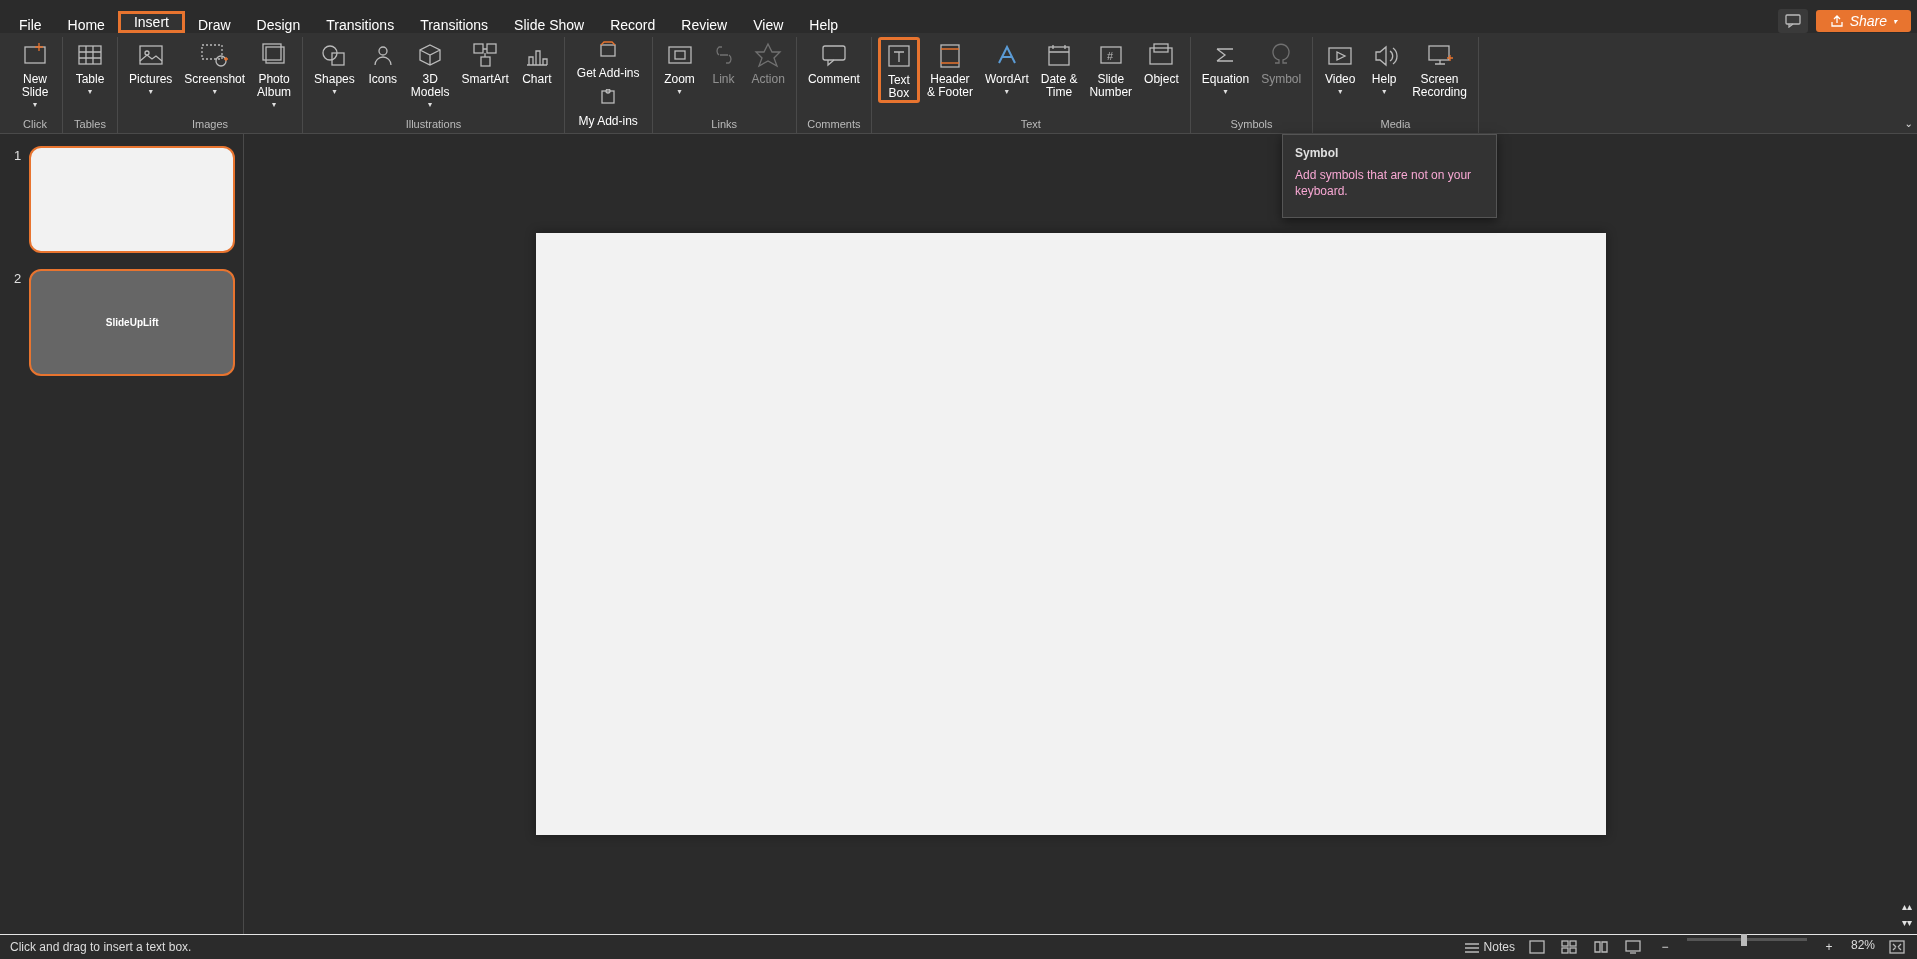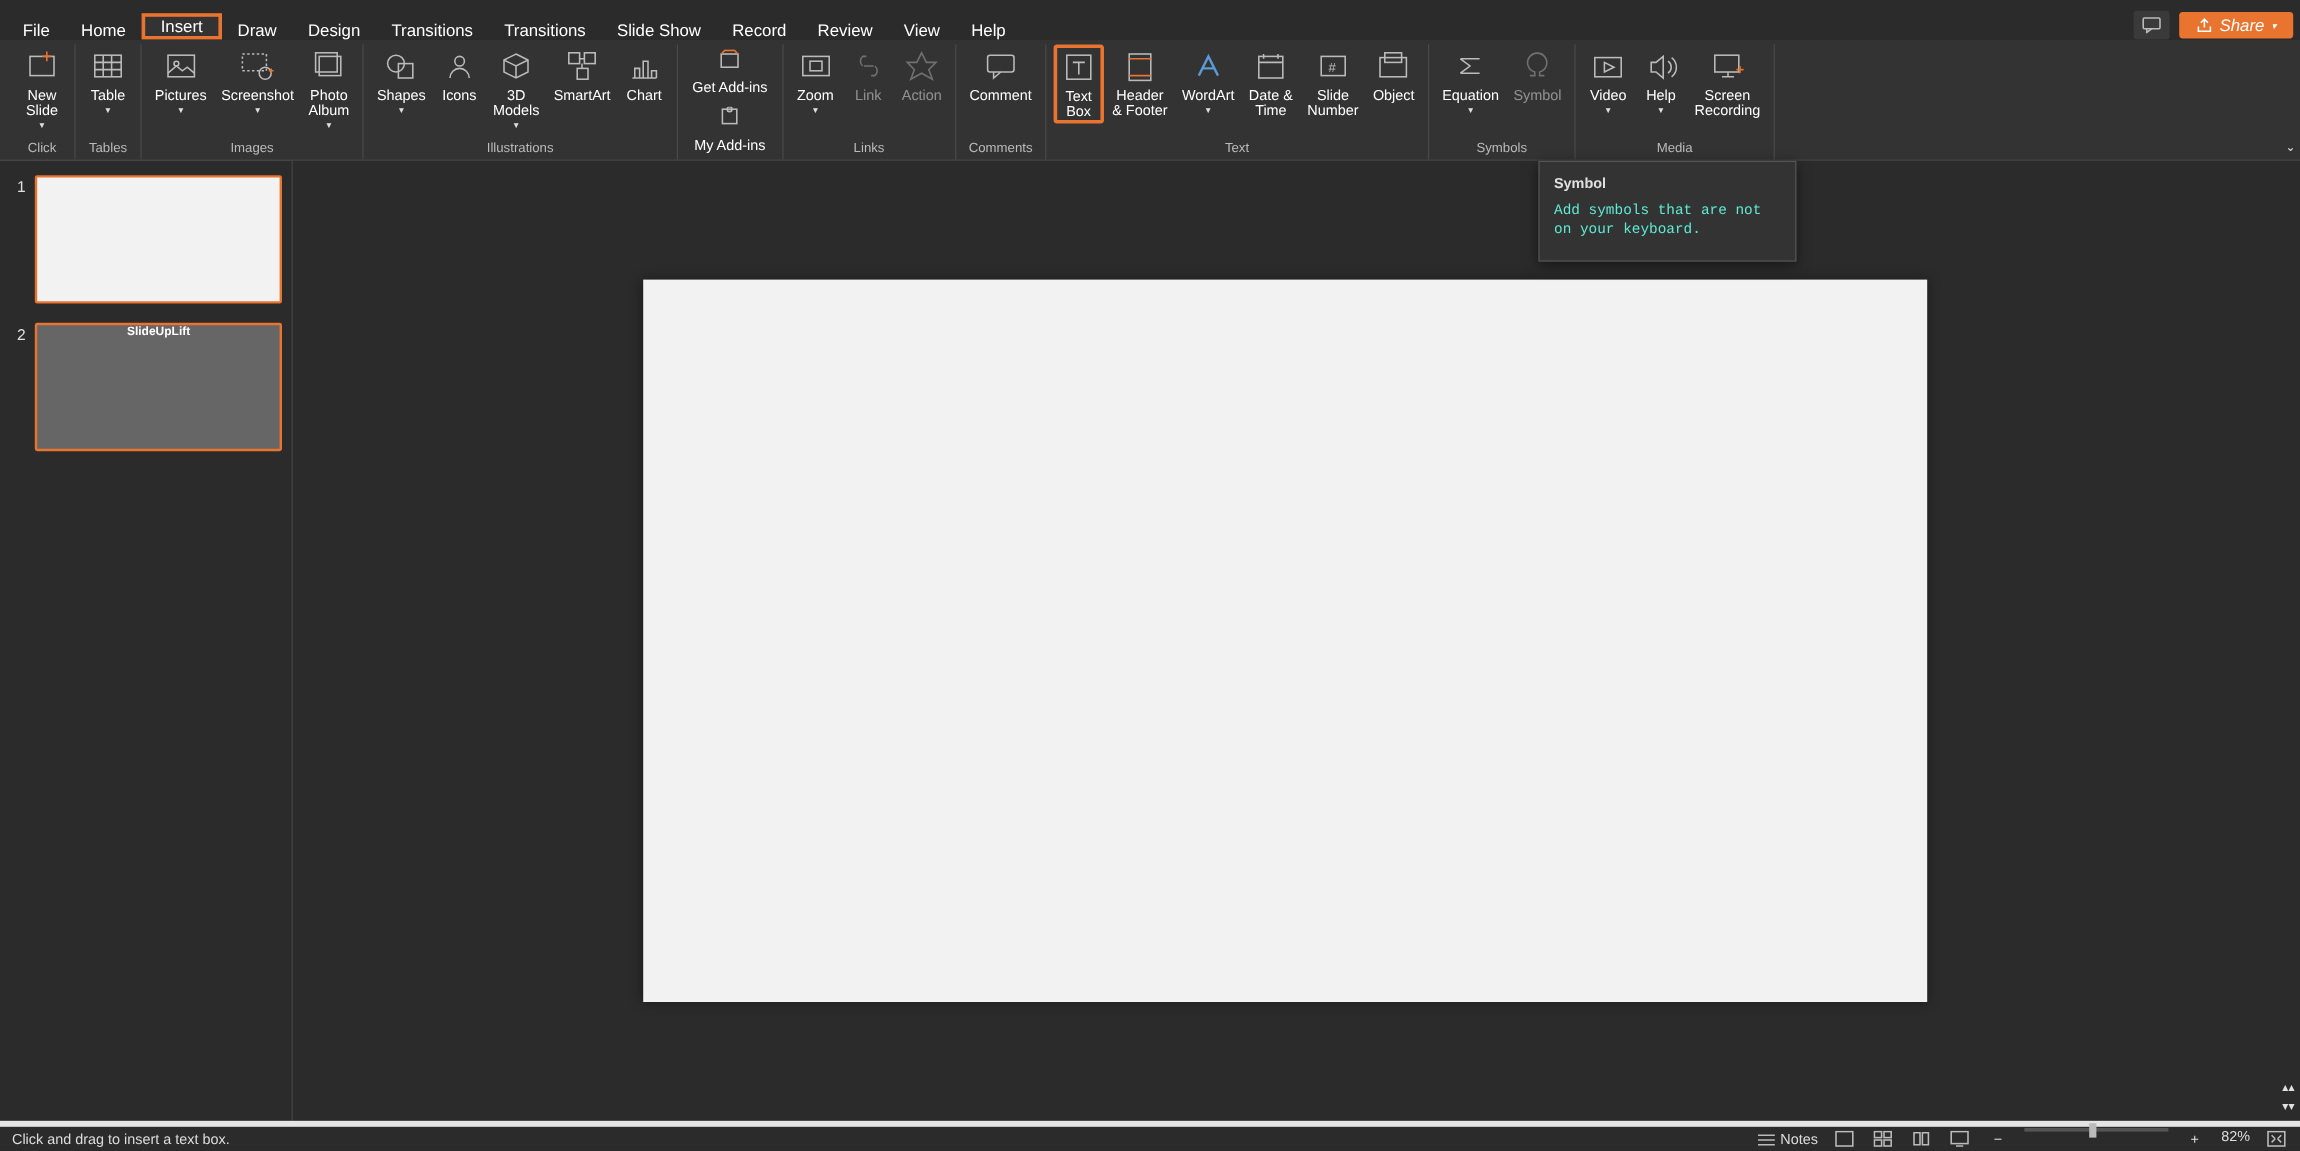--- a/index.html
+++ b/index.html
@@ -28,37 +28,37 @@
     .rbtn.small-row { flex-direction:column; min-width:auto; padding:3px 6px; gap:9px; align-items:center; }
     .rbtn.small-row .ico { width:18px; height:18px; margin-bottom:0; }
     .addins-col { display:flex; flex-direction:column; gap:2px; justify-content:center; }
     .collapse-caret { position:absolute; right:4px; bottom:4px; font-size:10px; cursor:pointer; }
 
     
     .content { display: flex; height: calc(100% - 33px - 101px - 25px); background: #2b2b2b; }
     .slide-panel { width: 244px; background: #2b2b2b; border-right: 1px solid #4a4a4a; padding: 12px 8px; overflow-y:auto; }
     .slide-thumb-row { display:flex; gap:8px; margin-bottom:16px; }
     .slide-num { width:14px; text-align:right; color:#e0e0e0; font-size:13px; padding-top:2px;}
-    .thumb { width: 216px; height: 107px; background: #f2f2f2; border: 2px solid transparent; border-radius:2px; display:flex; align-items:flex-start; justify-content:center; }
+    .thumb { width: 216px; height: 107px; background: #f2f2f2; border: 2px solid transparent; border-radius:12px; display:flex; align-items:center; justify-content:center; }
     .thumb.selected { border-color: #e8742f; }
     .thumb.grey-slide { background:#666; color:#fff; font-size:10px; font-weight:bold; }
 
     .editor-area { flex:1; position:relative; display:flex; align-items:center; justify-content:center; background:#2b2b2b; }
     .slide-canvas { width:1070px; height:602px; background:#f2f2f2; box-shadow: 0 0 10px rgba(0,0,0,.4);}
 
     .vscroll { width: 20px; background:#2b2b2b; position:relative; }
     .vscroll .thumb-bar { position:absolute; width:100%; height:20px; top:0; }
 
     
     .tooltip { position:absolute; top:134px; right:420px; width:215px; background:#333; border:1px solid #555; padding:10px 12px; font-size:12px; line-height:16px; box-shadow:0 3px 10px rgba(0,0,0,.5); z-index:50; }
     .tooltip .tt-title { font-weight:bold; margin-bottom:6px; font-size:12px; }
-    .tooltip p { margin-bottom:8px; color:#5eead4;font-family:Liberation Mono, monospace; }
+    .tooltip p { margin-bottom:8px; color:#f9a8d4; }
 
     
-    .status-bar { position:absolute; bottom:0; left:0; right:0; height:25px; background:#2b2b2b; border-top:5px solid #e5e5e5; display:flex; align-items:center; padding:0 10px; font-size:12px; color:#ddd; gap:14px;}
+    .status-bar { position:absolute; bottom:0; left:0; right:0; height:25px; background:#2b2b2b; border-top:1px solid #e5e5e5; display:flex; align-items:center; padding:0 10px; font-size:12px; color:#ddd; gap:14px;}
     .status-right { margin-left:auto; display:flex; align-items:flex-start; gap:12px; }
     .zoom-slider { width:120px; height:3px; background:#555; position:relative; }
     .zoom-slider .knob { position:absolute; left:45%; top:-4px; width:6px; height:12px; background:#bbb; }
     .view-btn { width:20px; height:18px; display:flex; align-items:center; justify-content:center; cursor:pointer; }
 
     svg { stroke:#bbb; fill:none; stroke-width:1.3; }
     .accent { stroke:#e8742f; }
   </style>
 </head>
 <body>

